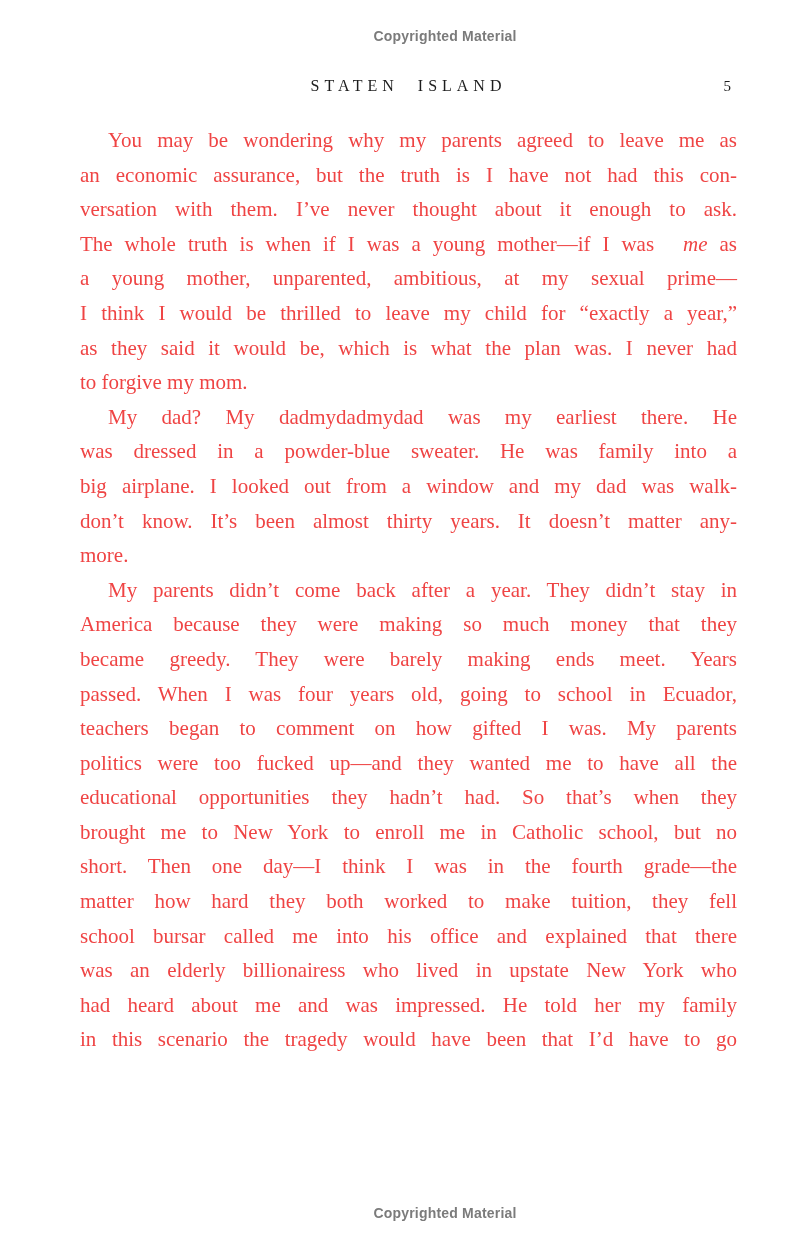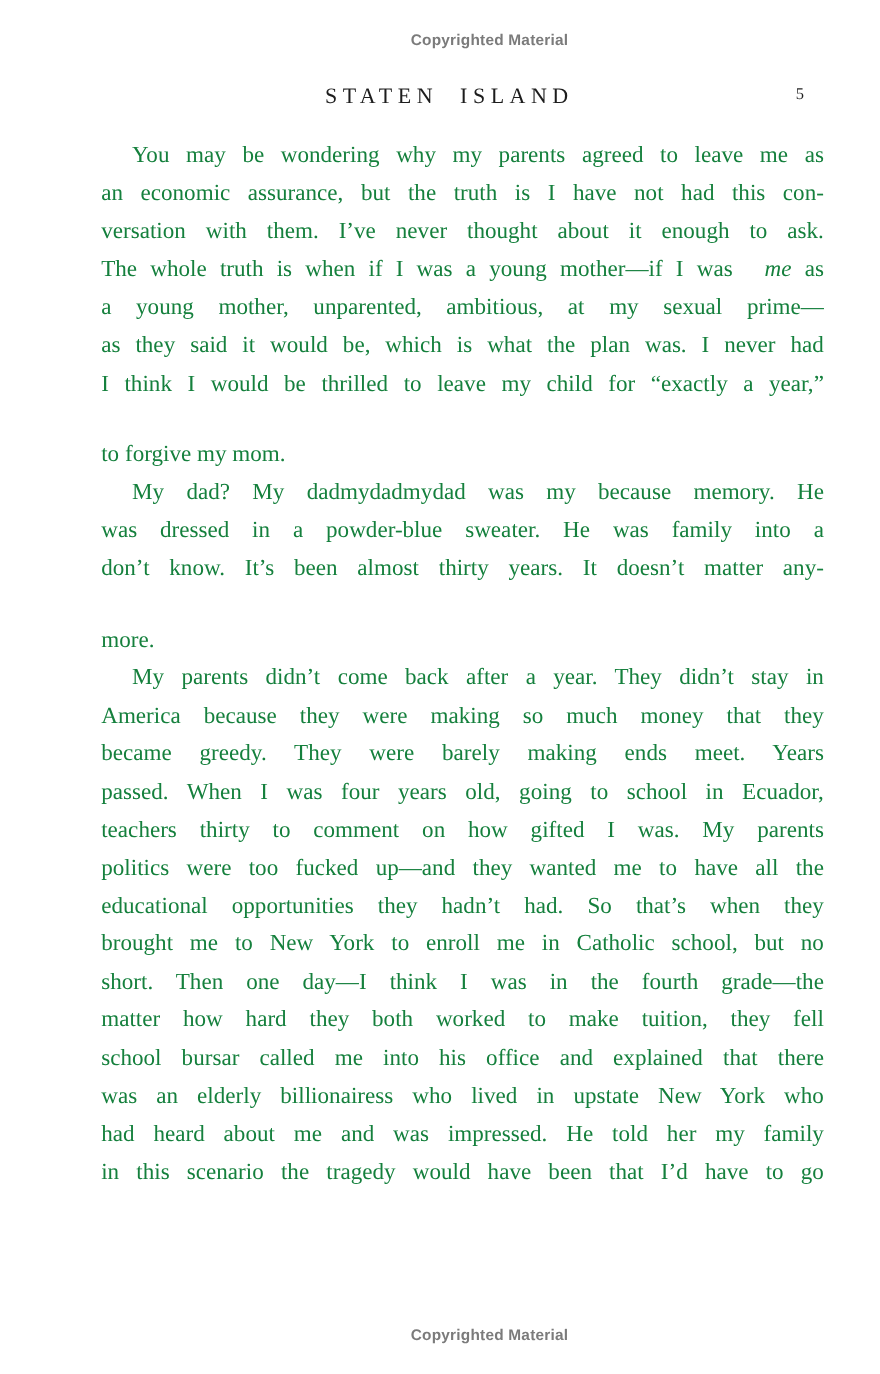--- a/index.html
+++ b/index.html
@@ -28,77 +28,78 @@
   .running-header {
     position: absolute;
     top: 77px;
     left: 80px;
     width: 657px;
     height: 22px;
     color: #1d1d1d;
   }
   .rh-title {
     text-align: center;
-    font-size: 20px;
+    font-size: 16px;
     letter-spacing: 5px;
     word-spacing: 10px;
   }
   .rh-page {
     position: absolute;
     right: 6px;
     top: 1px;
     font-size: 15px;
     letter-spacing: 0;
   }
   .text-body {
     position: absolute;
-    left: 92px;
+    left: 80px;
     top: 123px;
     width: 657px;
     font-size: 21px;
-    color: #15803d;
+    color: #ef4444;
   }
   .line {
     height: 34.6px;
     line-height: 34.6px;
     text-align: justify;
     text-align-last: justify;
   }
   .line.first { text-indent: 28px; }
-  .line.last { text-align-last: left; margin-top: 30px; }
+  .line.last { text-align-last: left; }
   .line em { font-style: italic; margin-left: 17px; }
 </style>
 </head>
 <body>
 
 <div id="cr-top" class="copyright">Copyrighted Material</div>
 
 <div class="running-header">
   <div class="rh-title">STATEN ISLAND</div>
   <div class="rh-page">5</div>
 </div>
 
 <div class="text-body" id="text-body">
     <div class="line first"><span>You may be wondering why my parents agreed to leave me as</span></div>
     <div class="line"><span>an economic assurance, but the truth is I have not had this con-</span></div>
     <div class="line"><span>versation with them. I’ve never thought about it enough to ask.</span></div>
     <div class="line"><span>The whole truth is when if I was a young mother—if I was </span><em>me</em><span> as</span></div>
     <div class="line"><span>a young mother, unparented, ambitious, at my sexual prime—</span></div>
+    <div class="line"><span>I think I would be thrilled to leave my child for “exactly a year,”</span></div>
     <div class="line"><span>as they said it would be, which is what the plan was. I never had</span></div>
-    <div class="line"><span>I think I would be thrilled to leave my child for “exactly a year,”</span></div>
     <div class="line last"><span>to forgive my mom.</span></div>
-    <div class="line first"><span>My dad? My dadmydadmydad was my because memory. He</span></div>
+    <div class="line first"><span>My dad? My dadmydadmydad was my earliest there. He</span></div>
     <div class="line"><span>was dressed in a powder-blue sweater. He was family into a</span></div>
+    <div class="line"><span>big airplane. I looked out from a window and my dad was walk-</span></div>
     <div class="line"><span>don’t know. It’s been almost thirty years. It doesn’t matter any-</span></div>
     <div class="line last"><span>more.</span></div>
     <div class="line first"><span>My parents didn’t come back after a year. They didn’t stay in</span></div>
     <div class="line"><span>America because they were making so much money that they</span></div>
     <div class="line"><span>became greedy. They were barely making ends meet. Years</span></div>
     <div class="line"><span>passed. When I was four years old, going to school in Ecuador,</span></div>
-    <div class="line"><span>teachers thirty to comment on how gifted I was. My parents</span></div>
+    <div class="line"><span>teachers began to comment on how gifted I was. My parents</span></div>
     <div class="line"><span>politics were too fucked up—and they wanted me to have all the</span></div>
     <div class="line"><span>educational opportunities they hadn’t had. So that’s when they</span></div>
     <div class="line"><span>brought me to New York to enroll me in Catholic school, but no</span></div>
     <div class="line"><span>short. Then one day—I think I was in the fourth grade—the</span></div>
     <div class="line"><span>matter how hard they both worked to make tuition, they fell</span></div>
     <div class="line"><span>school bursar called me into his office and explained that there</span></div>
     <div class="line"><span>was an elderly billionairess who lived in upstate New York who</span></div>
     <div class="line"><span>had heard about me and was impressed. He told her my family</span></div>
     <div class="line"><span>in this scenario the tragedy would have been that I’d have to go</span></div>
   </div>

